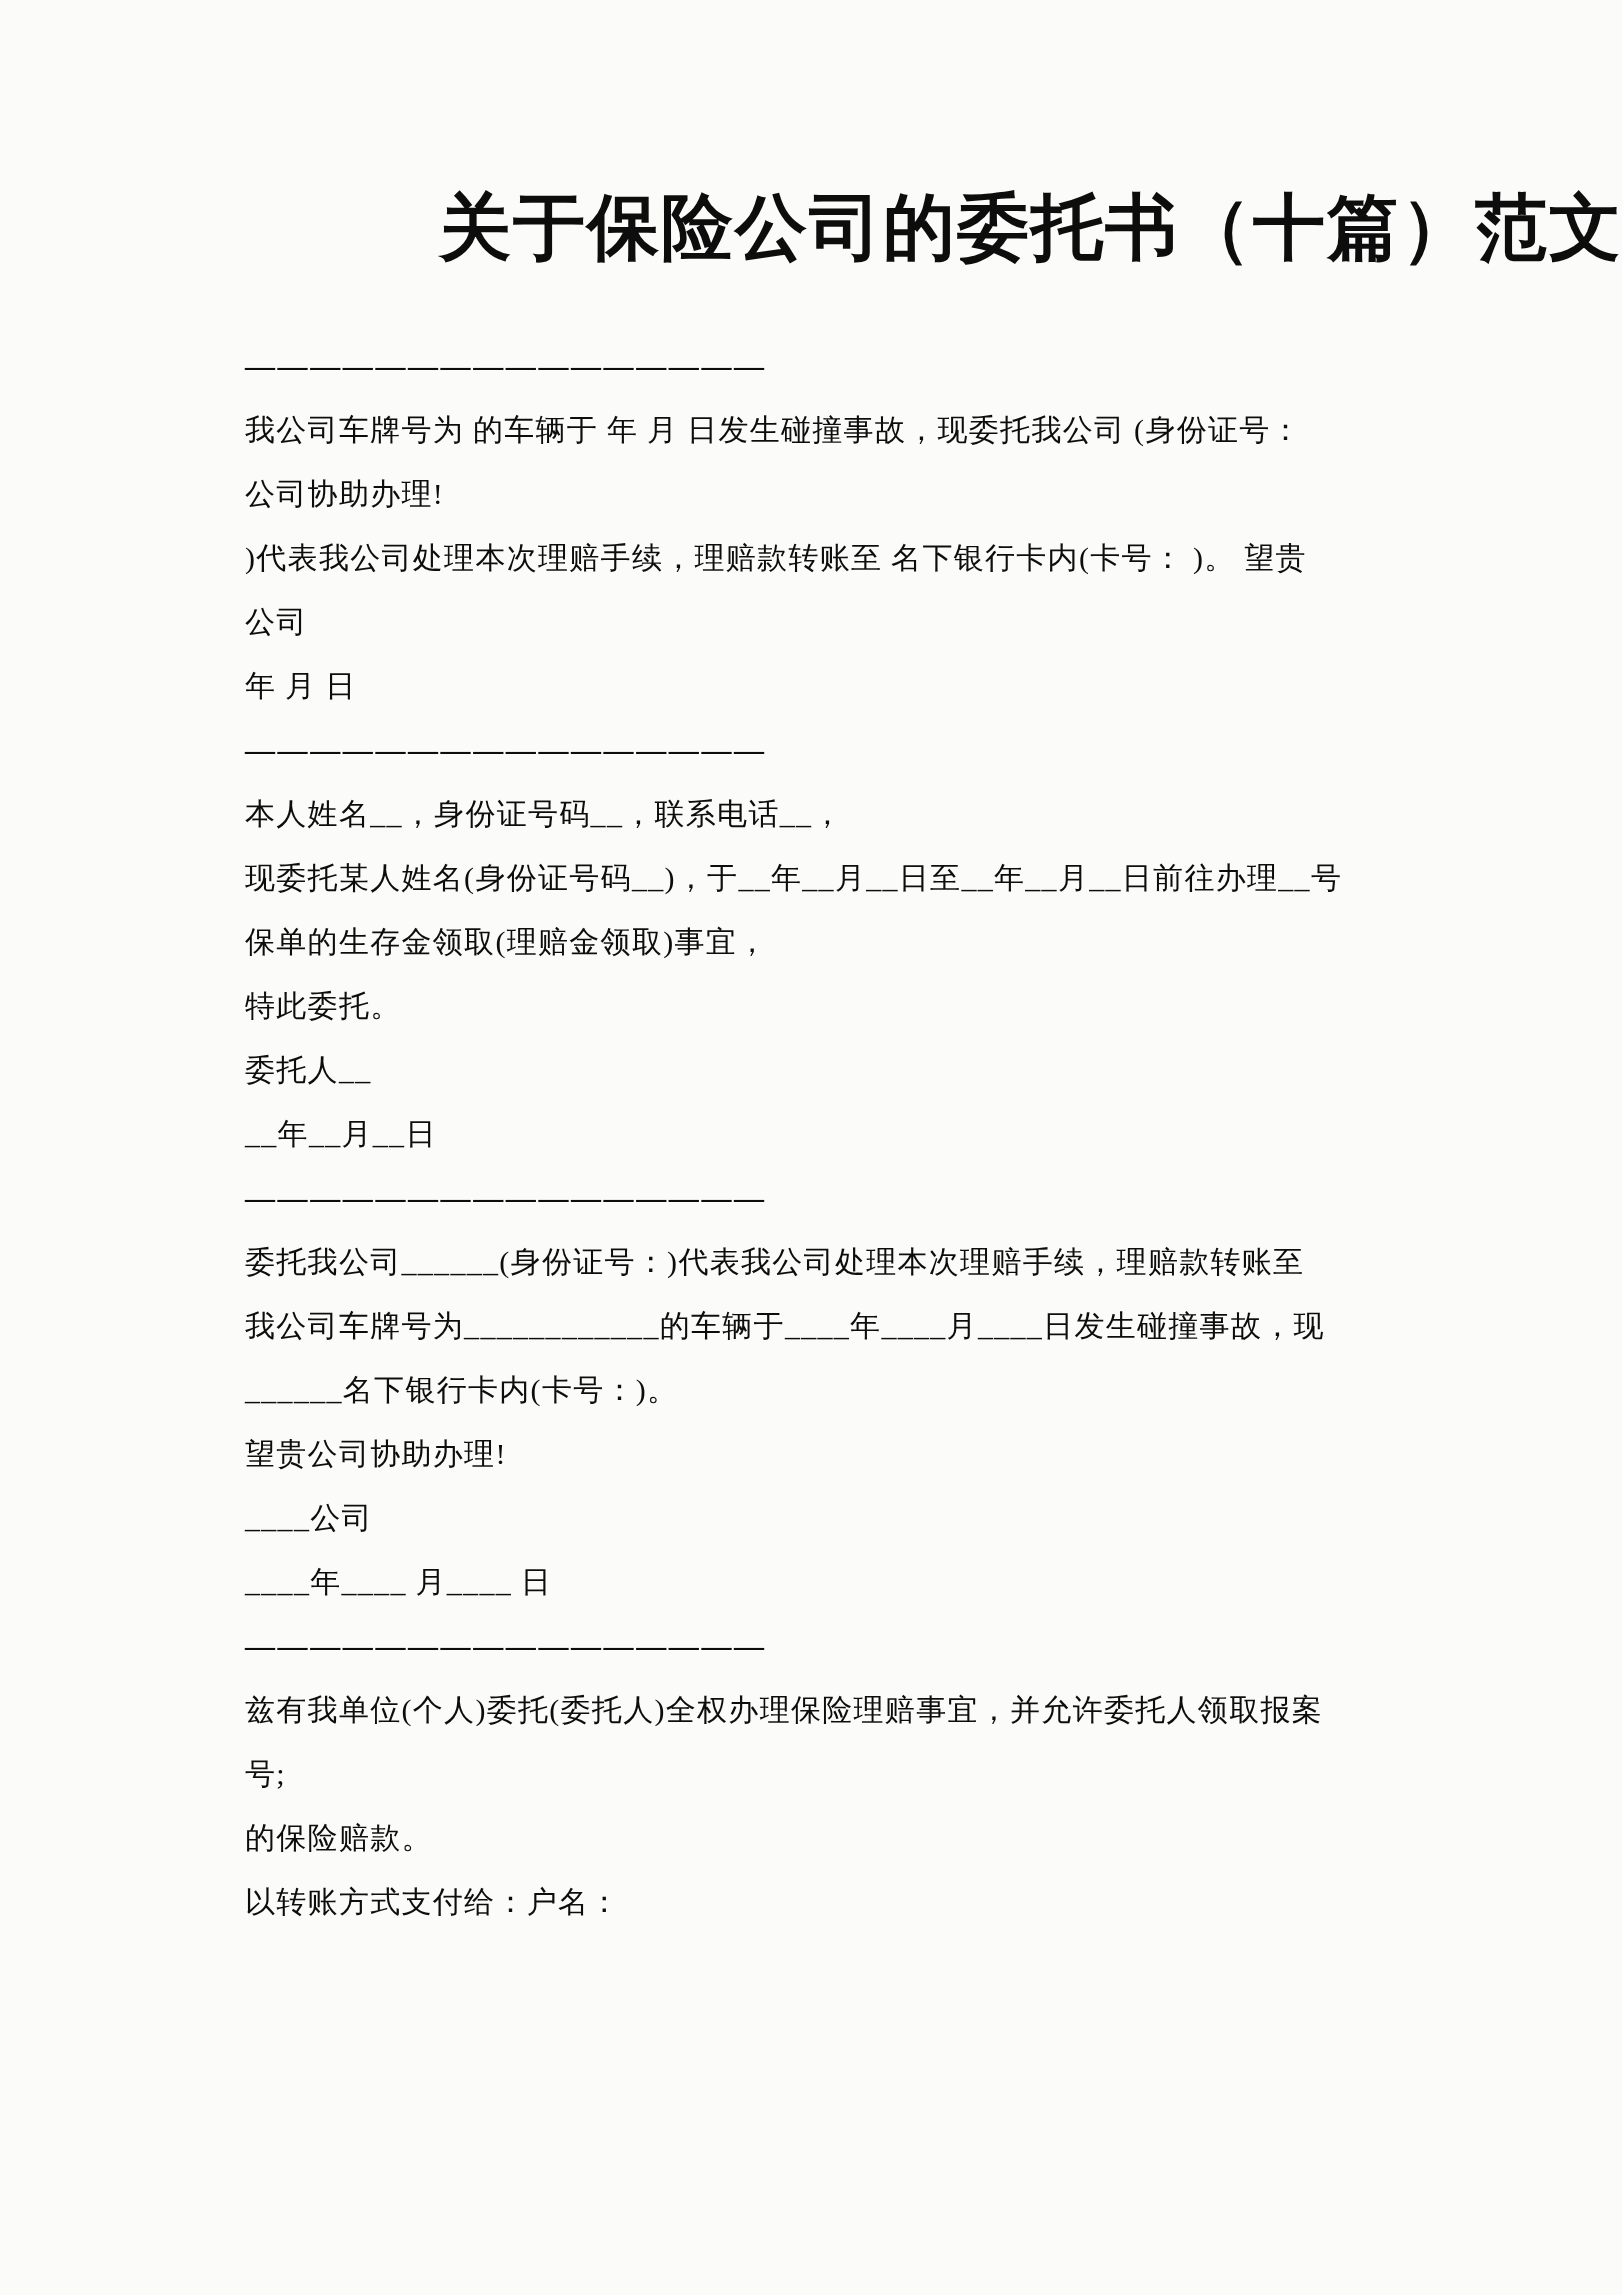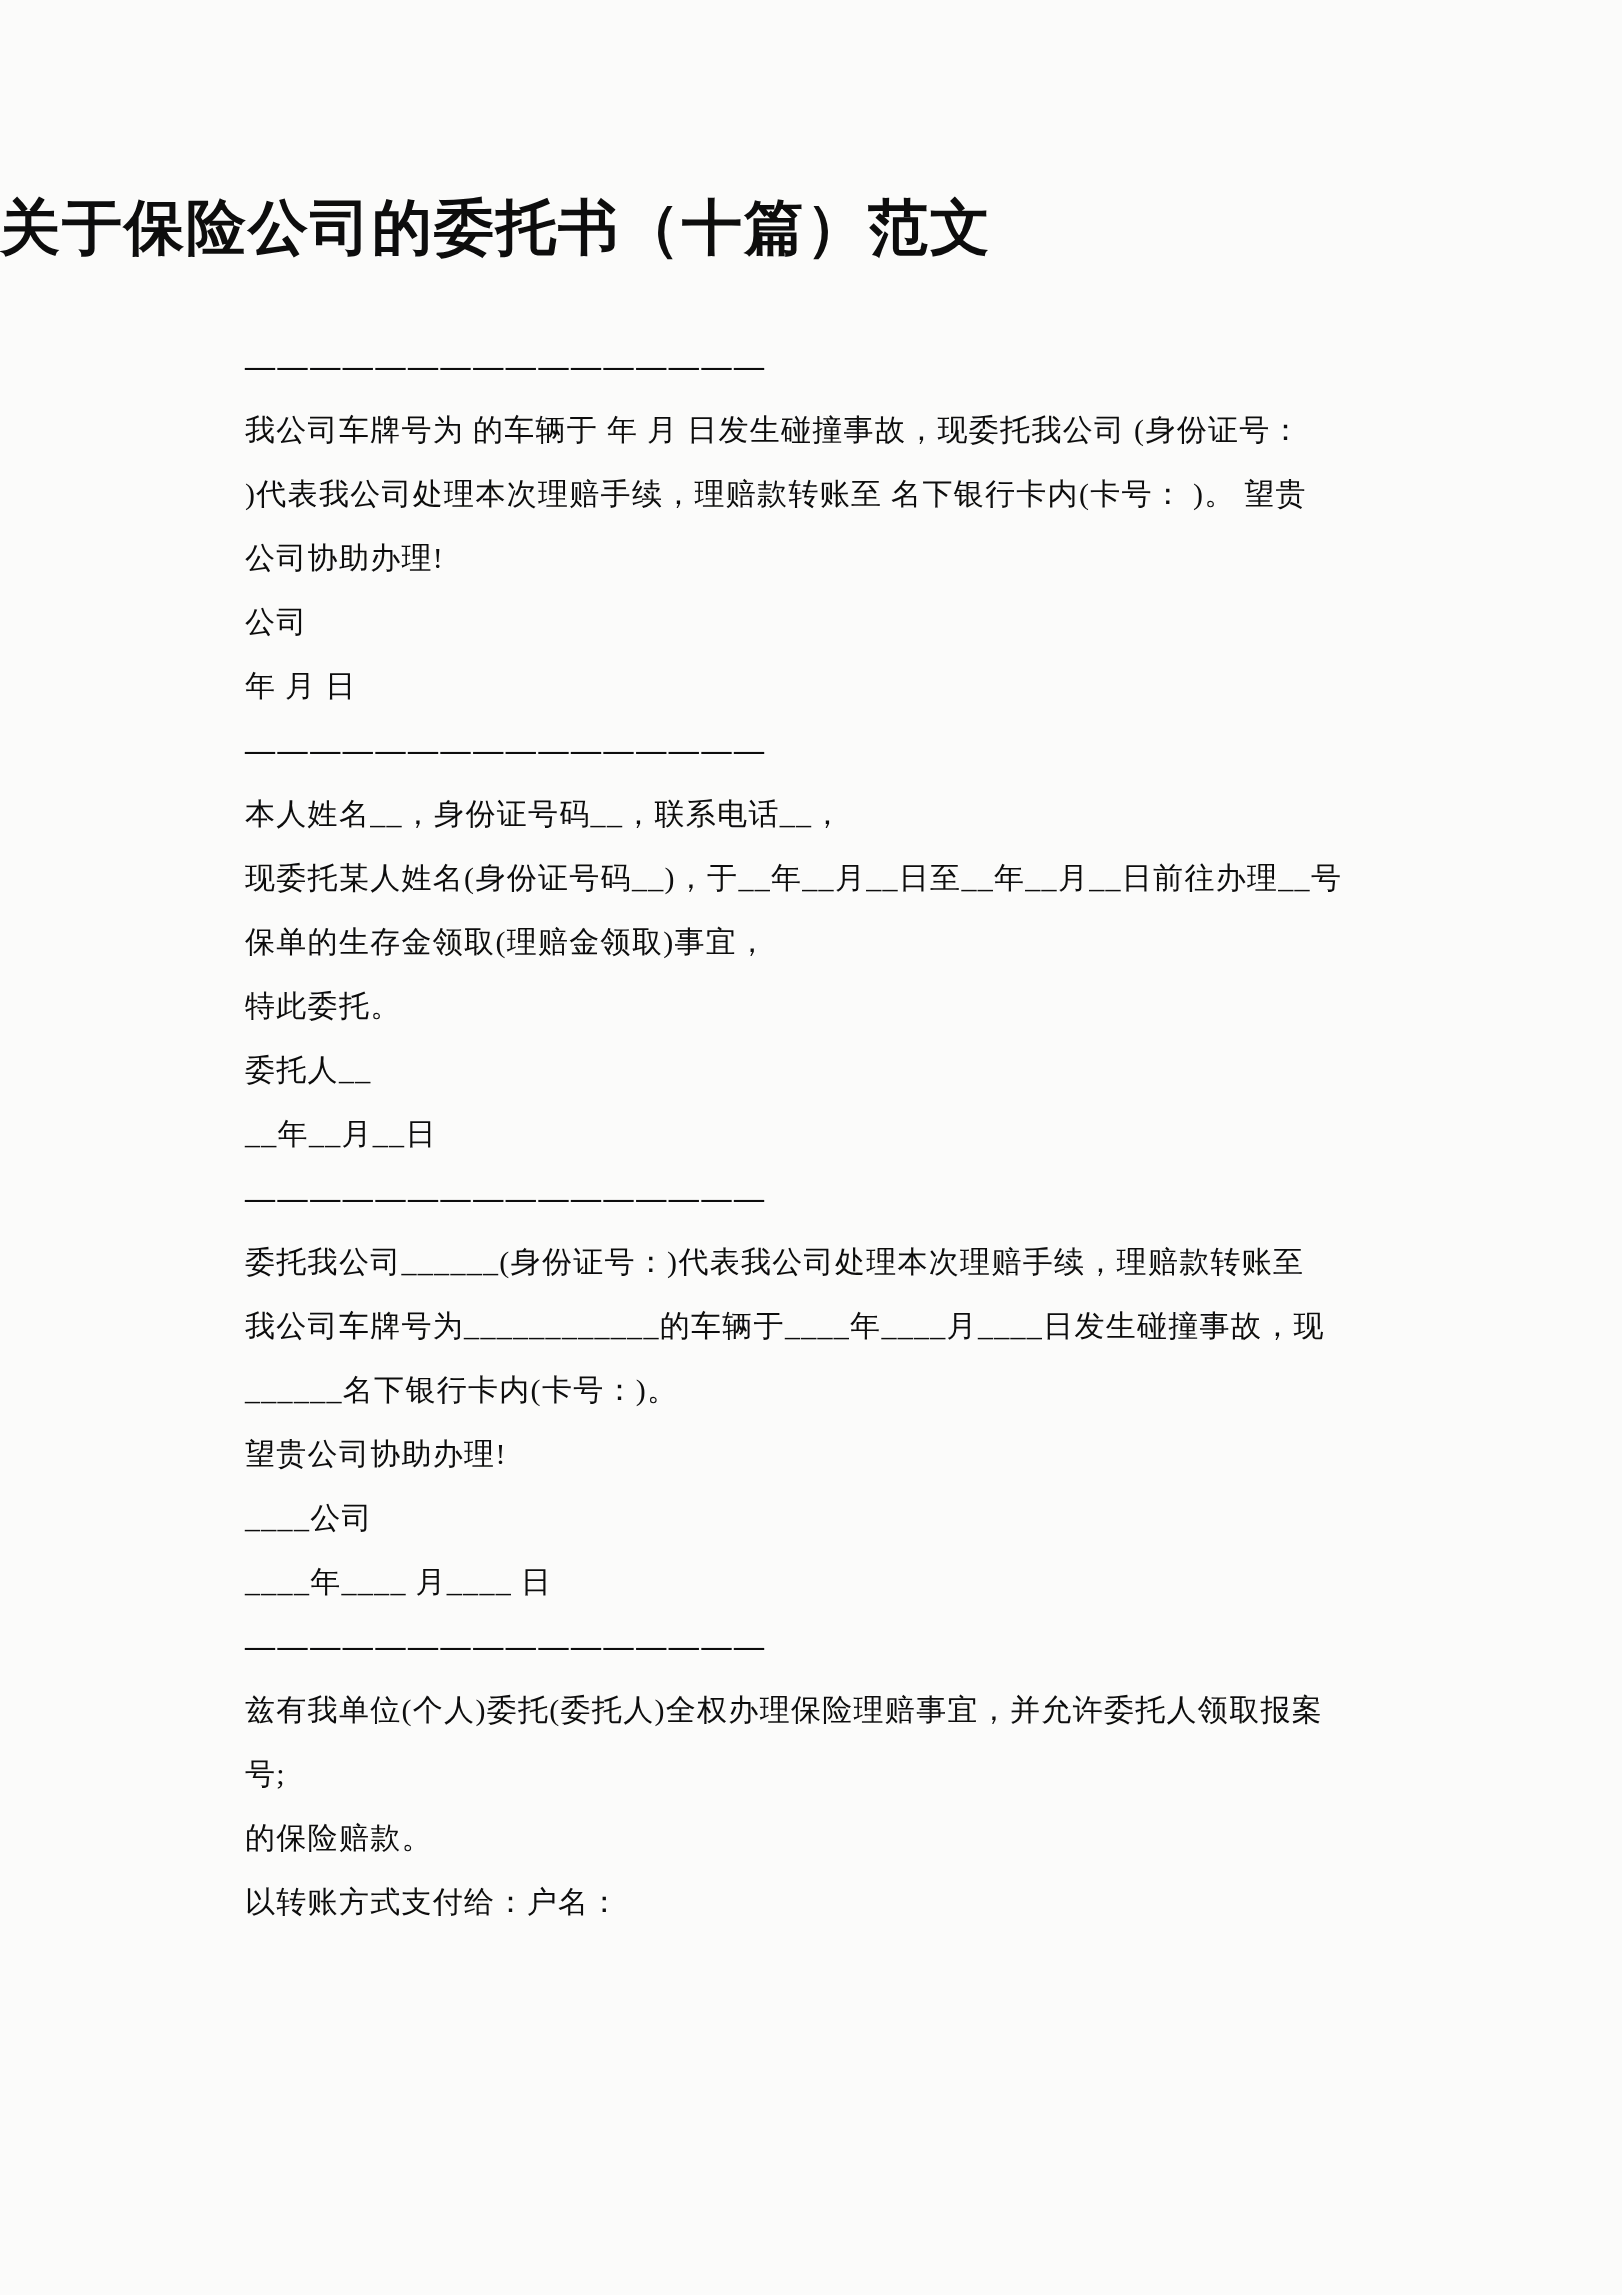--- a/index.html
+++ b/index.html
@@ -16,22 +16,22 @@
     width: 1623px;
     height: 2295px;
     background: #fbfbfa;
     color: #0d0d0d;
     font-family: "Liberation Serif", "DejaVu Serif", serif;
     overflow: hidden;
   }
   .doc-title {
     margin: 0;
     padding-top: 196px;
-    text-align: left;
-    font-size: 60px;
+    text-align: right;
+    font-size: 72px;
     line-height: 65px;
     font-weight: 700;
     letter-spacing: 2px;
     white-space: pre-wrap;
   }
   .content {
     margin: 73px 0 0 245px;
     width: 1142px;
   }
   .line {
@@ -48,22 +48,22 @@
   }
 </style>
 </head>
 <body>
 
 <div class="page">
   <h1 class="doc-title">关于保险公司的委托书（十篇）范文</h1>
   <div class="content">
     <p class="line separator">————————————————</p>
     <p class="line">我公司车牌号为 的车辆于 年 月 日发生碰撞事故，现委托我公司 (身份证号：</p>
+    <p class="line">公司协助办理!</p>
     <p class="line">)代表我公司处理本次理赔手续，理赔款转账至 名下银行卡内(卡号： )。 望贵</p>
-    <p class="line">公司协助办理!</p>
     <p class="line">公司</p>
     <p class="line">年 月 日</p>
     <p class="line separator">————————————————</p>
     <p class="line">本人姓名__，身份证号码__，联系电话__，</p>
     <p class="line">现委托某人姓名(身份证号码__)，于__年__月__日至__年__月__日前往办理__号</p>
     <p class="line">保单的生存金领取(理赔金领取)事宜，</p>
     <p class="line">特此委托。</p>
     <p class="line">委托人__</p>
     <p class="line">__年__月__日</p>
     <p class="line separator">————————————————</p>

